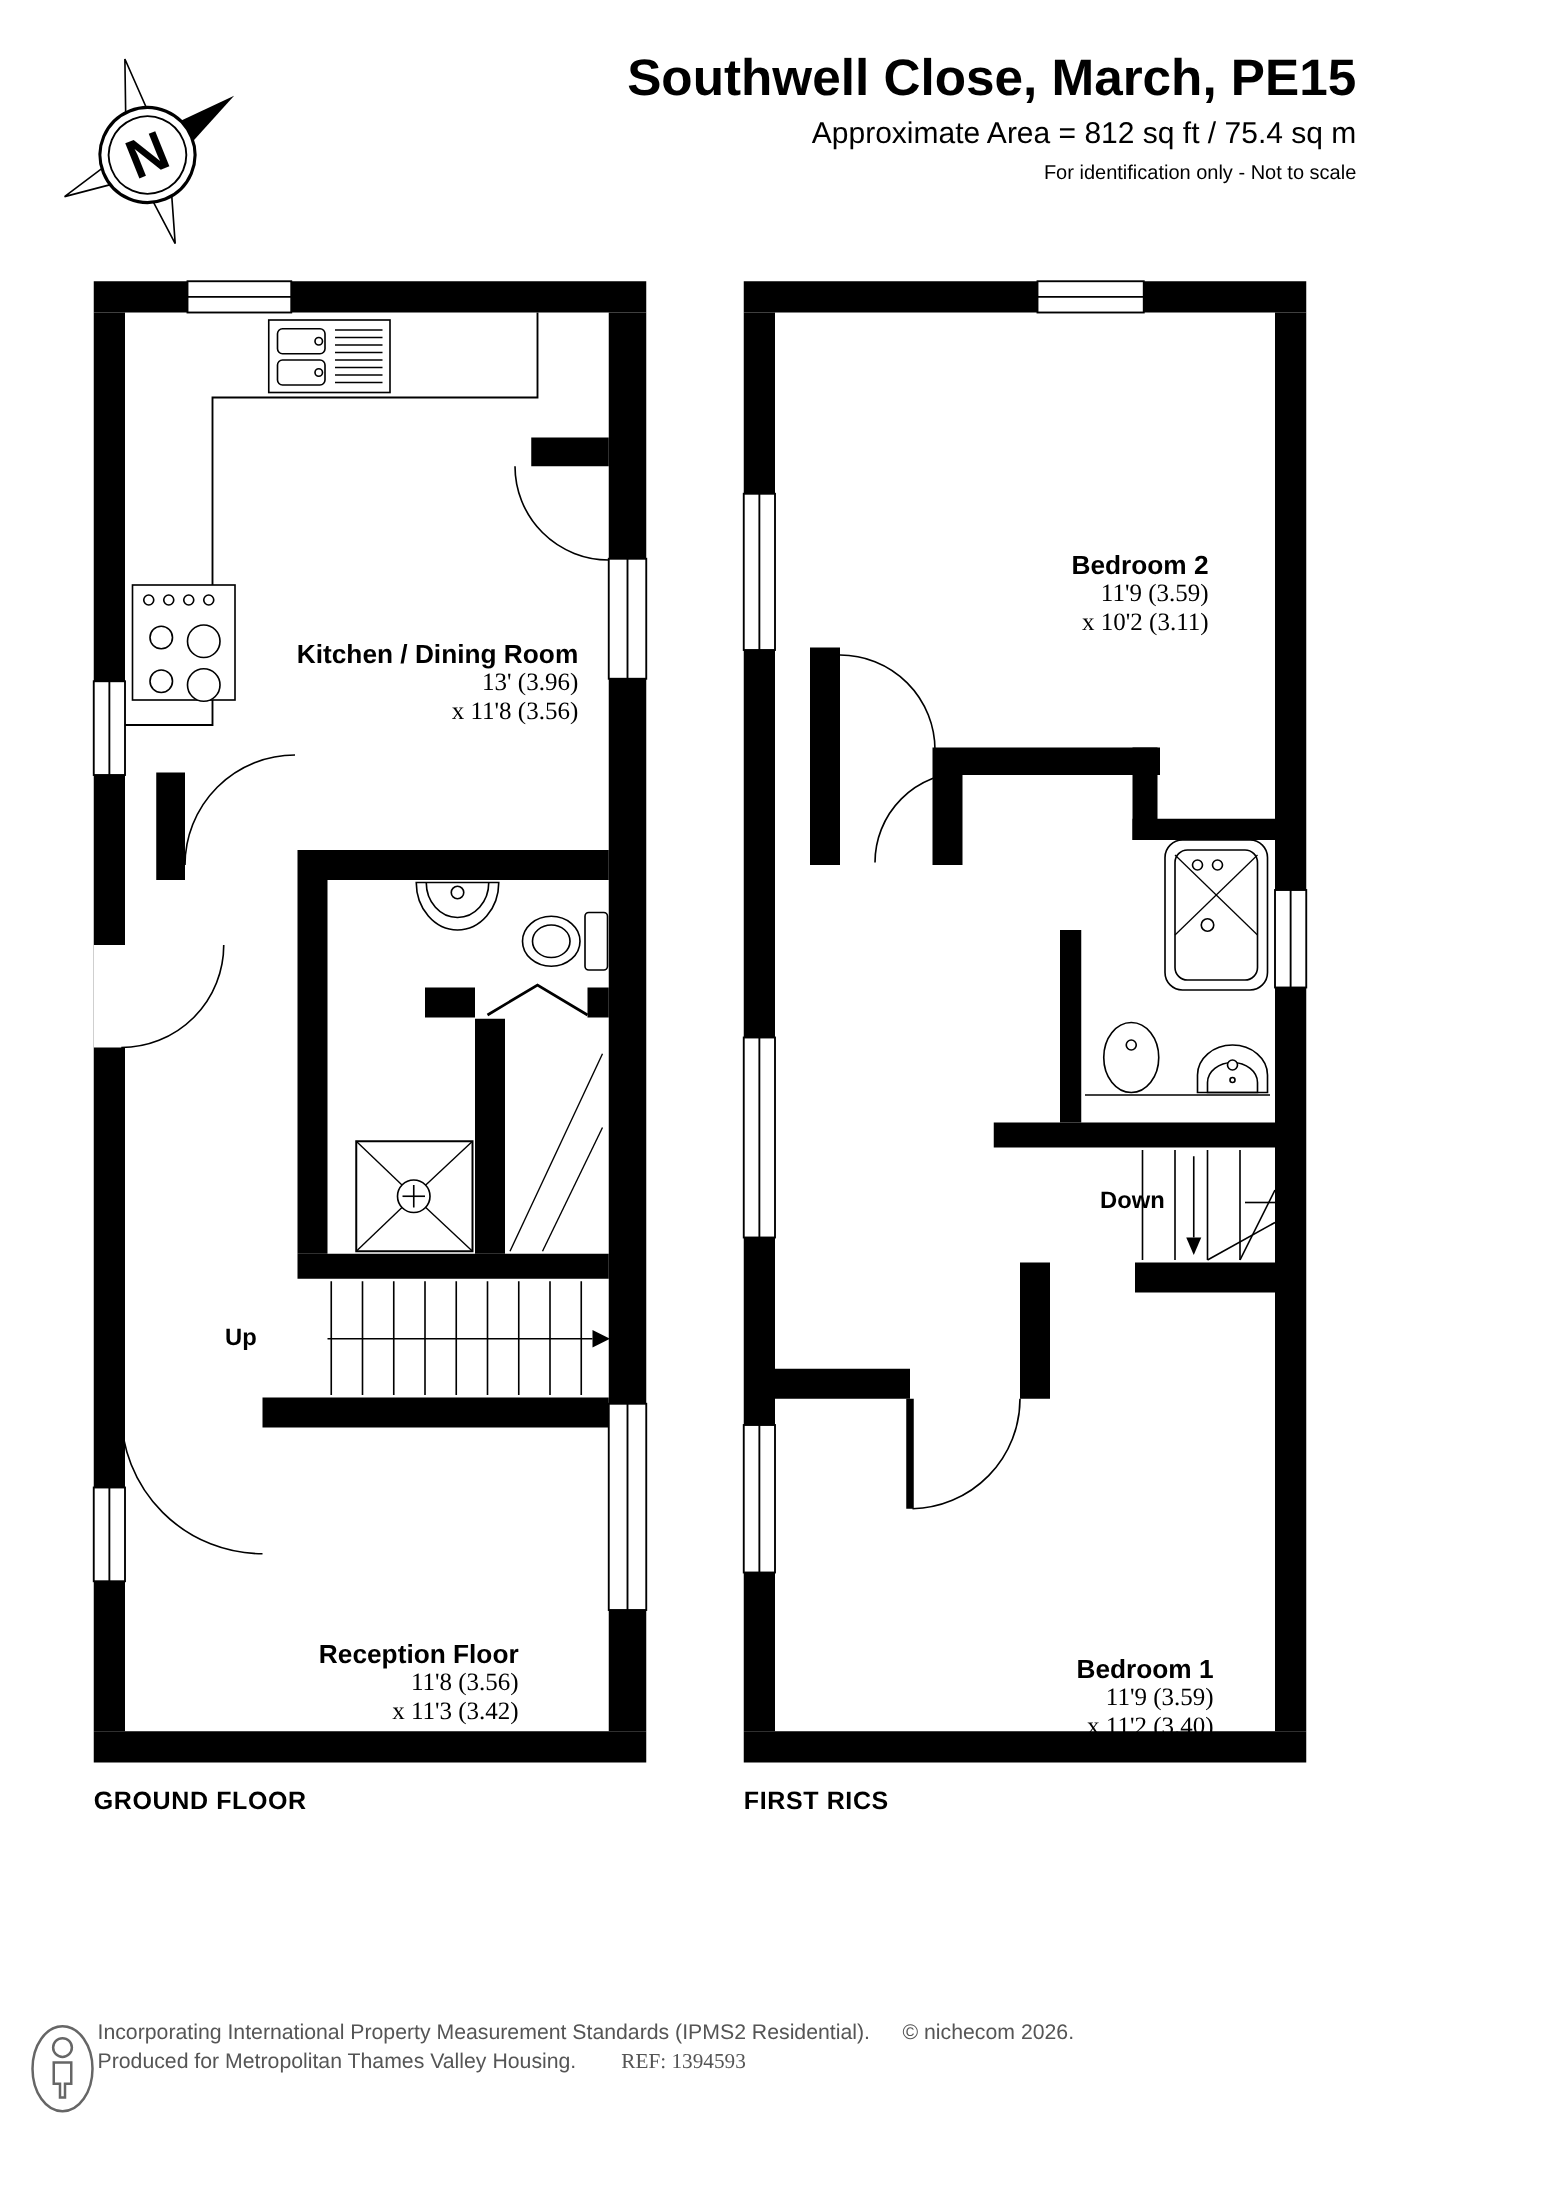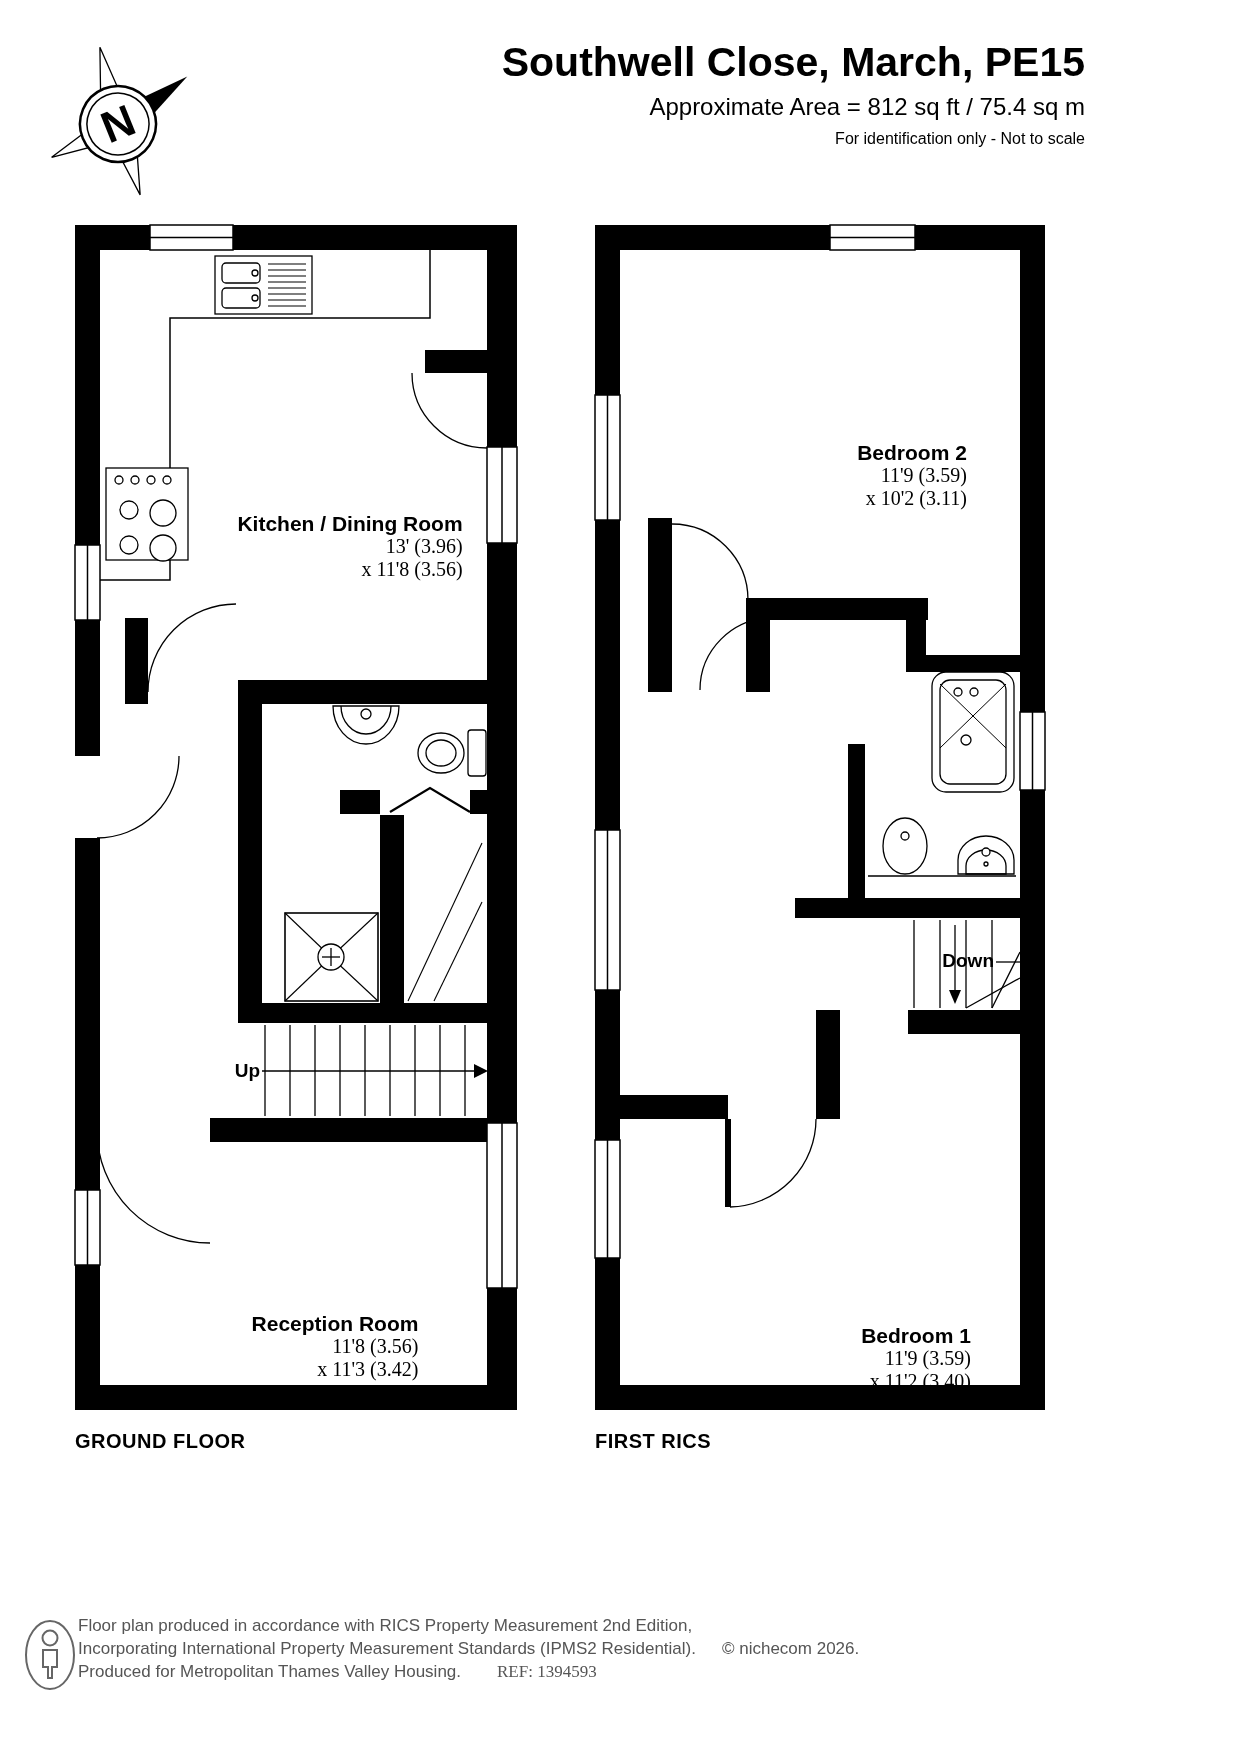--- a/index.html
+++ b/index.html
@@ -11,21 +11,21 @@
 
   .header{position:absolute;top:40px;right:156px;text-align:right;}
   .title{font-size:41px;font-weight:bold;line-height:44px;}
   .area-line{font-size:24px;margin-top:9px;}
   .disclaimer{font-size:16px;margin-top:9px;}
 
   .room-label{position:absolute;transform:translateX(-50%);text-align:right;line-height:23px;margin-top:16px;}
   .room-name{font-size:21px;font-weight:bold;}
   .room-dim{font-size:20px;font-family:Liberation Serif, serif;}
 
-  .stair-label{position:absolute;font-size:19px;font-weight:bold;text-align:right;}
+  .stair-label{position:absolute;font-size:19px;font-weight:bold;text-align:left;}
 
   .floor-label{position:absolute;font-size:20px;font-weight:bold;letter-spacing:.5px;}
 
   .footer{position:absolute;left:78px;top:1614px;font-size:17px;color:#555;line-height:23px;}
   .footer .copyright{margin-left:26px;}
   .footer .ref{margin-left:36px;font-family:Liberation Serif, serif;}
 </style>
 </head>
 <body>
 
@@ -251,21 +251,21 @@
   <div class="disclaimer">For identification only - Not to scale</div>
 </div>
 
 <div class="room-label" style="left:350px;top:496px">
   <div class="room-name">Kitchen / Dining Room</div>
   <div class="room-dim">13' (3.96)</div>
   <div class="room-dim">x 11'8 (3.56)</div>
 </div>
 
 <div class="room-label" style="left:335px;top:1296px">
-  <div class="room-name">Reception Room</div>
+  <div class="room-name">Reception Floor</div>
   <div class="room-dim">11'8 (3.56)</div>
   <div class="room-dim">x 11'3 (3.42)</div>
 </div>
 
 <div class="room-label" style="left:912px;top:425px">
   <div class="room-name">Bedroom 2</div>
   <div class="room-dim">11'9 (3.59)</div>
   <div class="room-dim">x 10'2 (3.11)</div>
 </div>
 
@@ -275,20 +275,19 @@
   <div class="room-dim">x 11'2 (3.40)</div>
 </div>
 
 <div class="stair-label" style="left:180px;top:1060px;width:80px">Up</div>
 <div class="stair-label" style="left:880px;top:950px;width:114px">Down</div>
 
 <div class="floor-label" style="left:75px;top:1430px">GROUND FLOOR</div>
 <div class="floor-label" style="left:595px;top:1430px">FIRST RICS</div>
 
 <div class="footer">
-  <div>Floor plan produced in accordance with RICS Property Measurement 2nd Edition,</div>
   <div>
     <span>Incorporating International Property Measurement Standards (IPMS2 Residential).</span><span class="copyright">© nichecom 2026.</span>
   </div>
   <div>
     <span>Produced for Metropolitan Thames Valley Housing.</span><span class="ref">REF: 1394593</span>
   </div>
 </div>
 
 </body></html>

